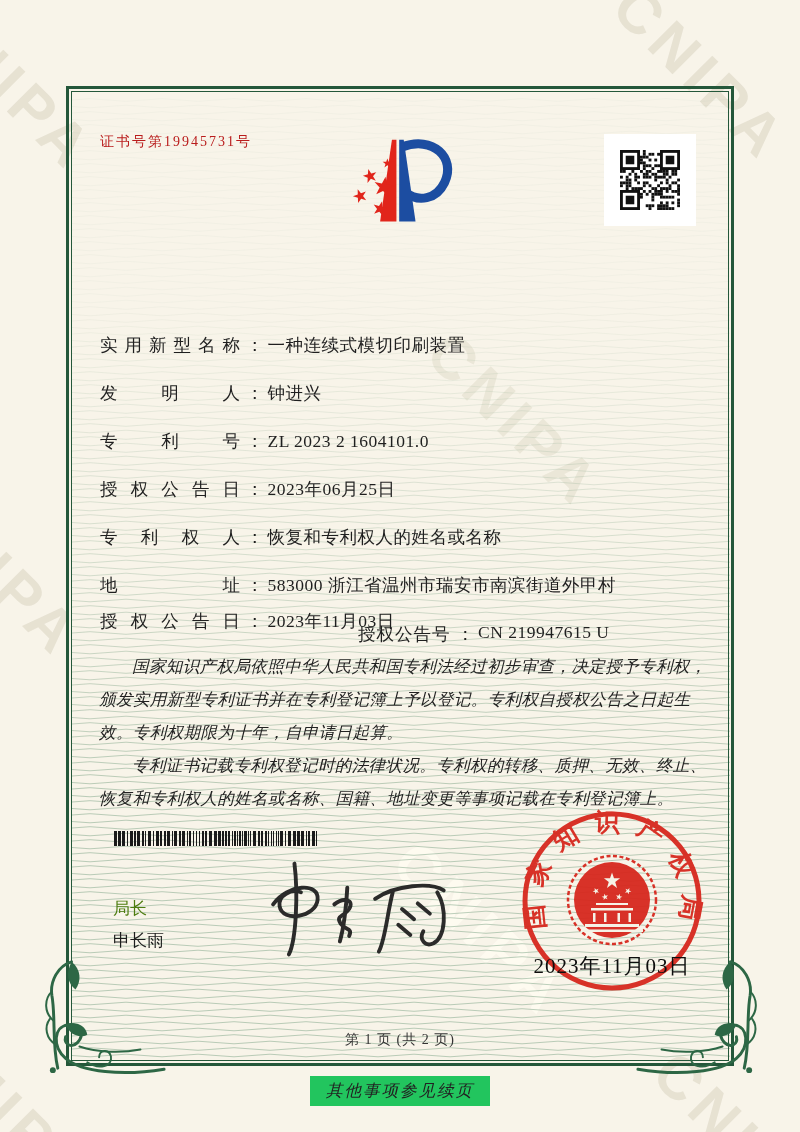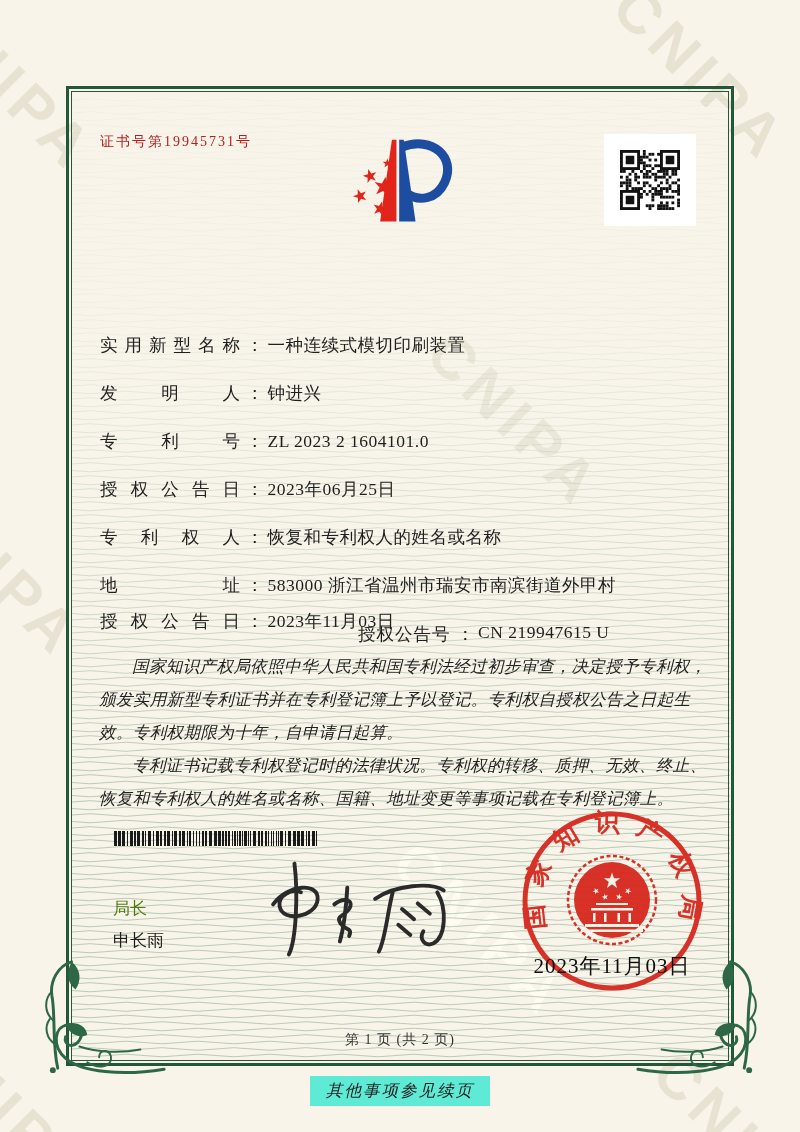--- a/index.html
+++ b/index.html
@@ -66,21 +66,21 @@
   .autograph svg{width:100%;height:100%;}
 
   
   .seal{position:absolute;left:517px;top:806px;width:190px;height:190px;opacity:.95;}
   .seal-date{position:absolute;left:517px;top:952px;width:190px;text-align:center;font-size:21px;
              letter-spacing:1px;color:#0d0d0d;font-weight:500;}
 
   
   .page-ind{position:absolute;left:0;right:0;top:1031px;text-align:center;font-size:14px;color:#333;letter-spacing:1px;}
   .cont-note{position:absolute;left:0;right:0;top:1076px;text-align:center;}
-  .cont-note span{display:inline-block;background:#5eead4;padding:4px 16px;font-size:16.5px;color:#222;
+  .cont-note span{display:inline-block;background:#22c55e;padding:4px 16px;font-size:16.5px;color:#222;
                   font-style:italic;letter-spacing:2px;}
 </style>
 </head>
 <body>
 
 <div class="page">
 
   <span class="wm wm1">CNIPA</span>
   <span class="wm wm2">CNIPA</span>
   <span class="wm wm3">CNIPA</span>

